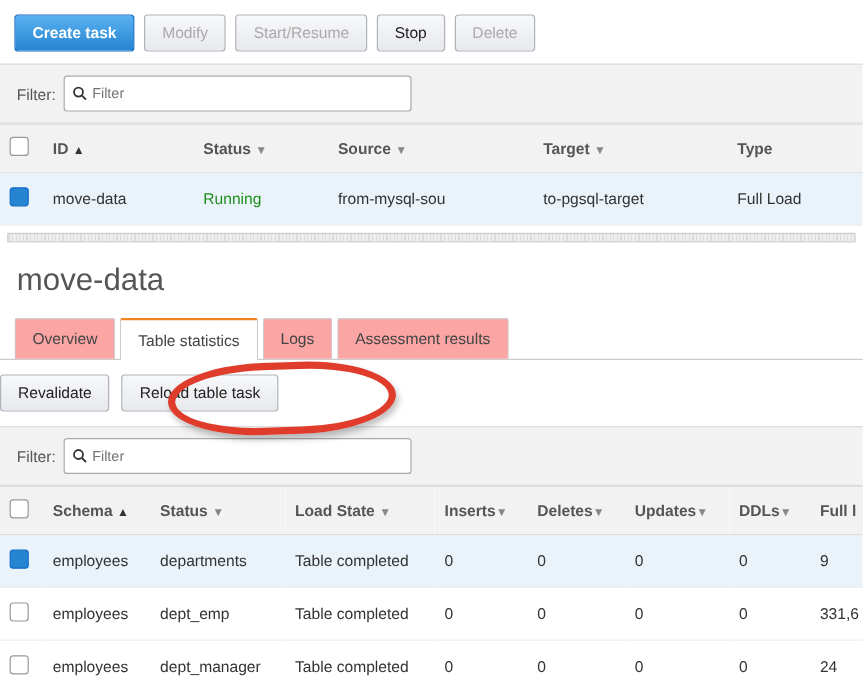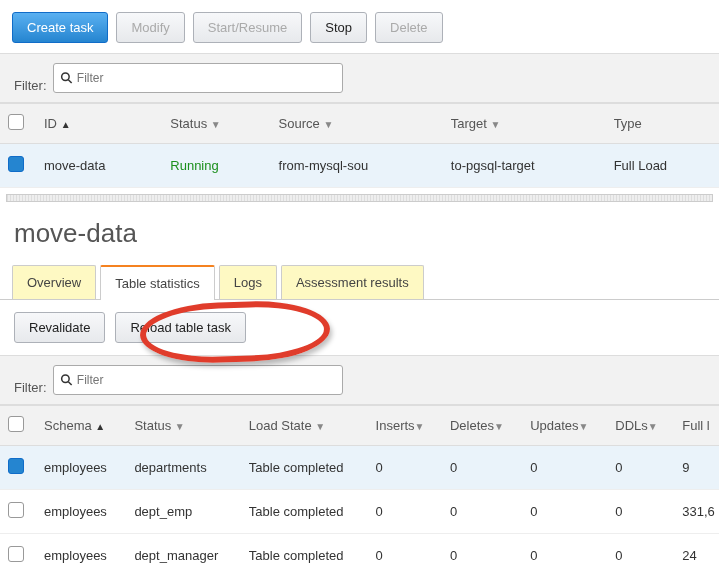--- a/index.html
+++ b/index.html
@@ -1,37 +1,37 @@
 <!DOCTYPE html>
 <html><head>
 <meta charset="utf-8">
 <style>
 *{box-sizing:border-box;margin:0;padding:0;font-family:"Helvetica Neue",Arial,sans-serif}
 body{background:#fff;font-size:13px;color:#333;width:719px}
 .toolbar{padding:12px 12px 10px;display:flex;gap:8px}
 .btn{border:1px solid #adb1b8;background:linear-gradient(#f7f8fa,#e7e9ec);border-radius:3px;padding:7px 14px;font-size:13px;color:#222;cursor:pointer}
-.btn-primary{background:linear-gradient(#5ab0f1,#2585d0);border-color:#106cc8;color:#fff;font-weight:400}
+.btn-primary{background:linear-gradient(#5ab0f1,#2585d0);border-color:#106cc8;color:#fff;font-weight:700}
 .btn-disabled{color:#aaa;cursor:default}
-.filterbar{background:#f2f2f2;border-top:1px solid #ddd;border-bottom:1px solid #ddd;padding:9px 14px;display:flex;align-items:flex-end;gap:6px}
+.filterbar{background:#f2f2f2;border-top:1px solid #ddd;border-bottom:1px solid #ddd;padding:9px 14px;display:flex;align-items:center;gap:6px}
 .filterbar .label{color:#555}
 .inputwrap{display:inline-flex;align-items:center;background:#fff;border:1px solid #aaa;border-radius:3px;padding:0 6px;height:30px;width:290px}
 .inputwrap input{border:none;outline:none;font-size:12px;width:100%;padding:4px}
 .icon{display:inline-block;width:14px;height:14px}
 table{width:100%;border-collapse:collapse}
-th{background:#f2f2f2;border-top:1px solid #ddd;border-bottom:1px solid #ddd;text-align:left;font-weight:400;padding:10px 8px;font-size:13px;color:#555;white-space:nowrap;position:relative}
+th{background:#f2f2f2;border-top:1px solid #ddd;border-bottom:1px solid #ddd;text-align:left;font-weight:700;padding:10px 8px;font-size:13px;color:#555;white-space:nowrap;position:relative}
 td{padding:12px 8px;border-top:1px solid #eee;border-bottom:1px solid #eee;font-size:13px;white-space:nowrap}
 .chk{width:16px;height:16px;border:1px solid #999;border-radius:3px;background:#fff;display:inline-block}
 .chk.checked{background:#2585d0;border-color:#106cc8}
 tr.selected td{background:#eaf3fa}
 .splitter{height:8px;background:repeating-linear-gradient(90deg,#ddd,#ddd 1px,#eee 1px,#eee 3px);border:1px solid #ccc;margin:6px}
 .title{font-size:26px;color:#555;padding:10px 14px}
 .tabs{display:flex;border-bottom:1px solid #ccc;padding:0 12px;margin-top:6px}
-.tab{border:1px solid #ccc;border-bottom:none;background:#fef9c3;padding:9px 14px;font-size:13px;color:#444;margin-right:4px;border-radius:2px 2px 0 0;cursor:pointer}
+.tab{border:1px solid #ccc;border-bottom:none;background:#fca5a5;padding:9px 14px;font-size:13px;color:#444;margin-right:4px;border-radius:2px 2px 0 0;cursor:pointer}
 .tab.active{background:#fff;border-top:2px solid #f58220;margin-bottom:-1px}
-.subtool{padding:12px 14px;display:flex;gap:10px}
+.subtool{padding:12px 0;display:flex;gap:10px}
 .green{color:#1c8f1c}
 .sortdn{color:#888;font-size:10px}
 .sortup{color:#333;font-size:10px}
 .annot{position:absolute;border:6px solid #e03c2b;border-radius:50%/60%;width:190px;height:60px;left:140px;margin-top:-53px;transform:rotate(-2deg);pointer-events:none;box-shadow:2px 4px 5px rgba(0,0,0,.25)}
 .stats-wrap{overflow:hidden}
 .stats{width:730px}
 </style>
 </head>
 <body>
 

